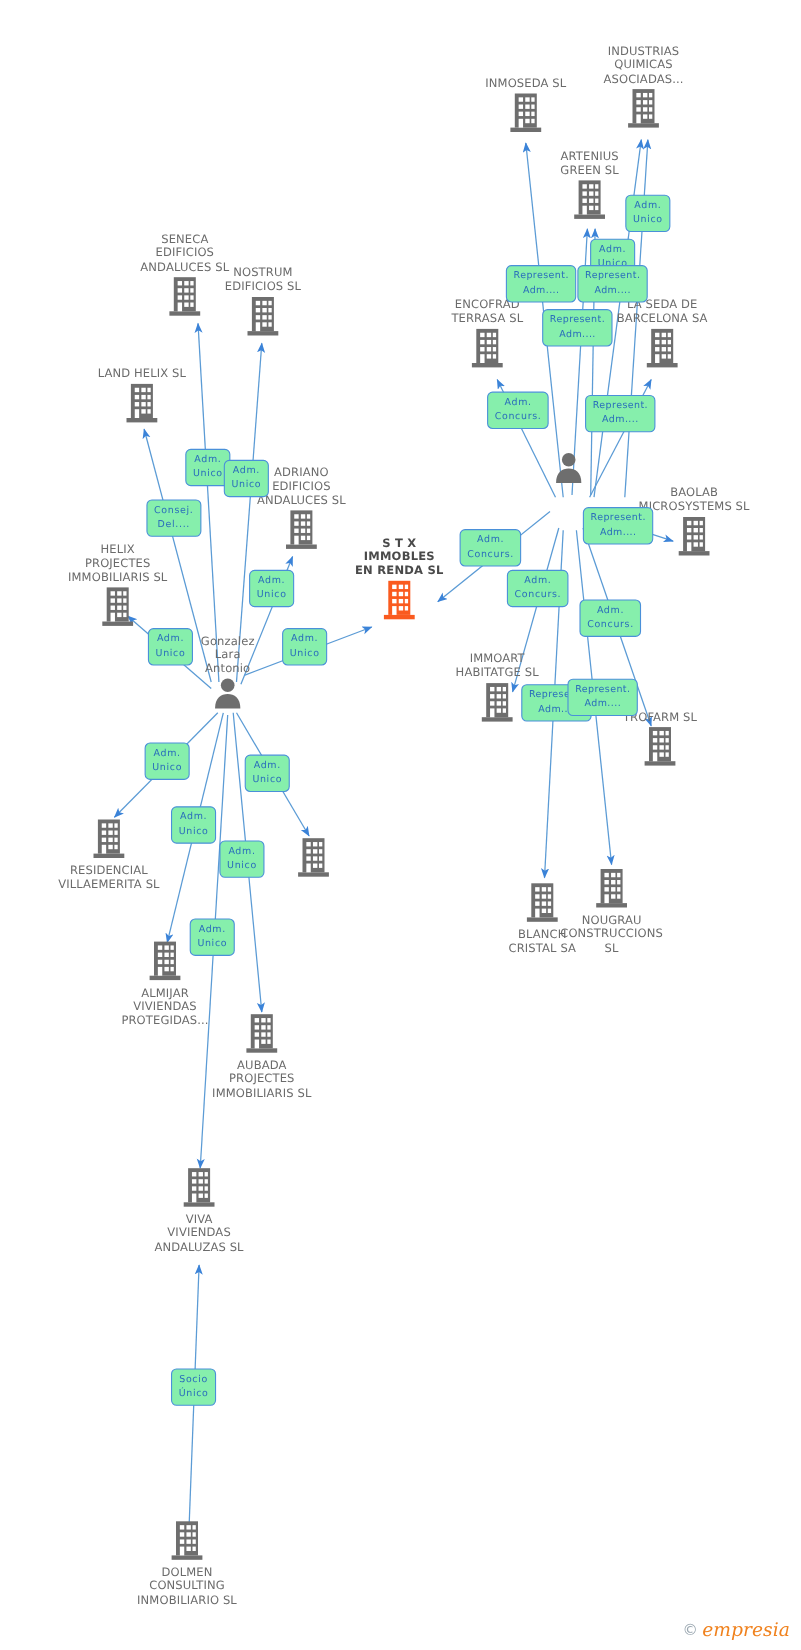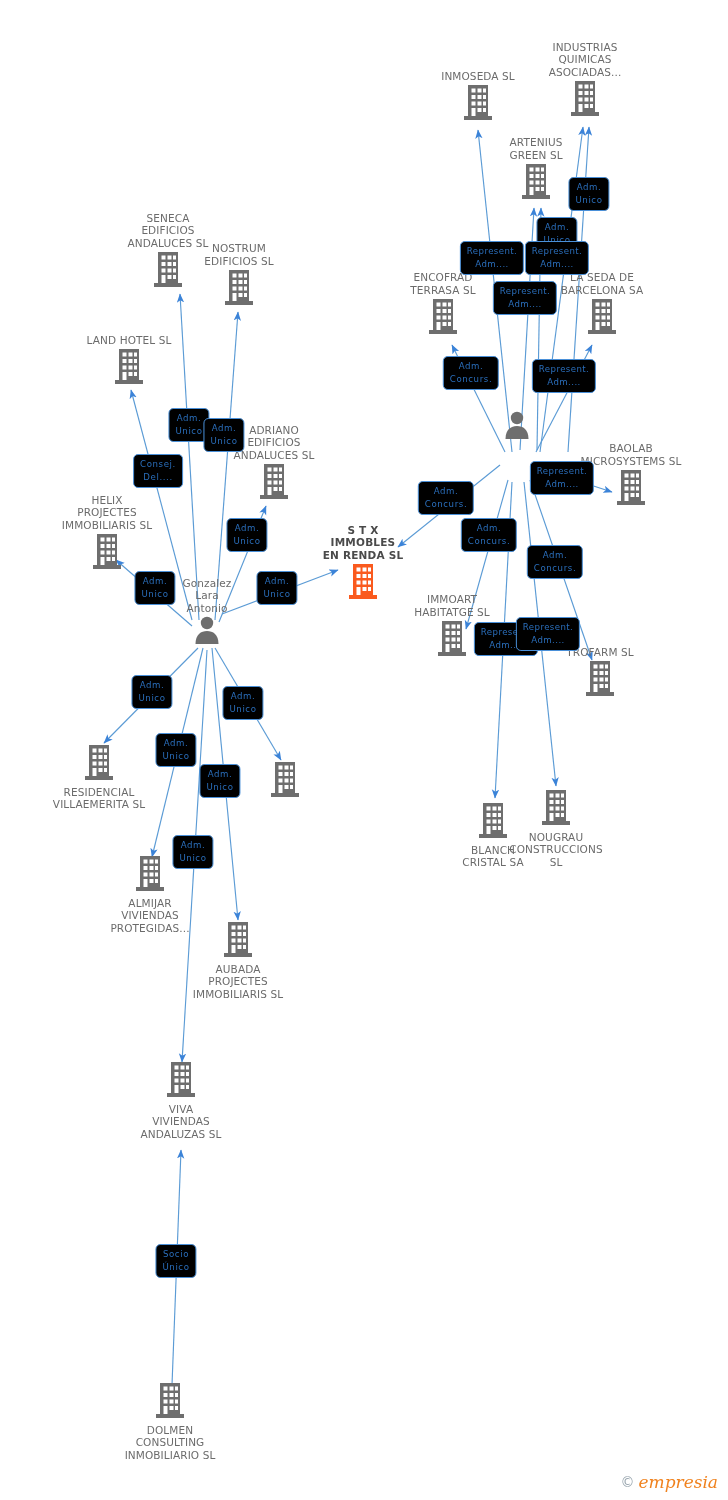--- a/index.html
+++ b/index.html
@@ -13,30 +13,30 @@
   
   .node{position:absolute;transform:translateX(-50%);text-align:center;width:140px;}
   .node .glyph{display:block;margin:0 auto;}
   .node .caption{
     display:block;font-size:10.5px;line-height:12.4px;color:#6b6b6b;
     letter-spacing:.1px;white-space:pre-line;
   }
   .node.below .caption{margin-top:1px;}
   .node.above .caption{margin-bottom:1px;}
 
-  .node.highlight .caption{color:#4a4a4a;font-weight:bold;letter-spacing:.2px;margin-top:36px;}
+  .node.highlight .caption{color:#4a4a4a;font-weight:bold;letter-spacing:.2px;}
 
   
   .node.person .caption{color:#6b6b6b;}
 
   
   .chip{
     position:absolute;transform:translate(-50%,-50%);
     border:1.3px solid #4a90d9;border-radius:5px;
-    background:#000000;
+    background:#86efac;
     color:#2a6ebb;
     font-size:8.6px;line-height:13px;
     padding:3px 6px;
     text-align:center;white-space:pre-line;
     letter-spacing:.6px;
     box-sizing:border-box;
   }
   .chip.wide{letter-spacing:.4px;}
 
   
@@ -354,21 +354,21 @@
             <rect x="21" y="12" width="3" height="4" fill="#fff"></rect>
             <rect x="9.5" y="18.5" width="4" height="4" fill="#fff"></rect>
             <rect x="15.5" y="18.5" width="4" height="4" fill="#fff"></rect>
             <rect x="21" y="18.5" width="3" height="4" fill="#fff"></rect>
             <rect x="9.5" y="25" width="4" height="8" fill="#fff"></rect>
             <rect x="15.5" y="25" width="4" height="4" fill="#fff"></rect>
             <rect x="21" y="25" width="3" height="4" fill="#fff"></rect>
           </svg></span>
       </div>
       <div class="node above" style="left: 129px; top: 333.6px;">
-        <span class="caption">LAND HOTEL SL</span>
+        <span class="caption">LAND HELIX SL</span>
         <span class="glyph"><svg width="32" height="38" viewBox="0 0 32 38" xmlns="http://www.w3.org/2000/svg">
             <rect x="6" y="2" width="20" height="31" fill="#6e6e6e"></rect>
             <rect x="2" y="33" width="28" height="4" fill="#6e6e6e"></rect>
             <rect x="9.5" y="5.5" width="4" height="4" fill="#fff"></rect>
             <rect x="15.5" y="5.5" width="4" height="4" fill="#fff"></rect>
             <rect x="21" y="5.5" width="3" height="4" fill="#fff"></rect>
             <rect x="9.5" y="12" width="4" height="4" fill="#fff"></rect>
             <rect x="15.5" y="12" width="4" height="4" fill="#fff"></rect>
             <rect x="21" y="12" width="3" height="4" fill="#fff"></rect>
             <rect x="9.5" y="18.5" width="4" height="4" fill="#fff"></rect>

